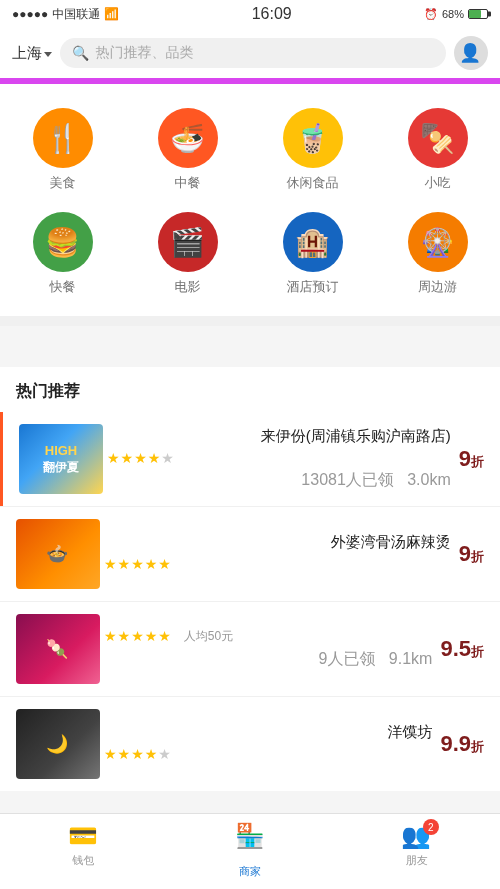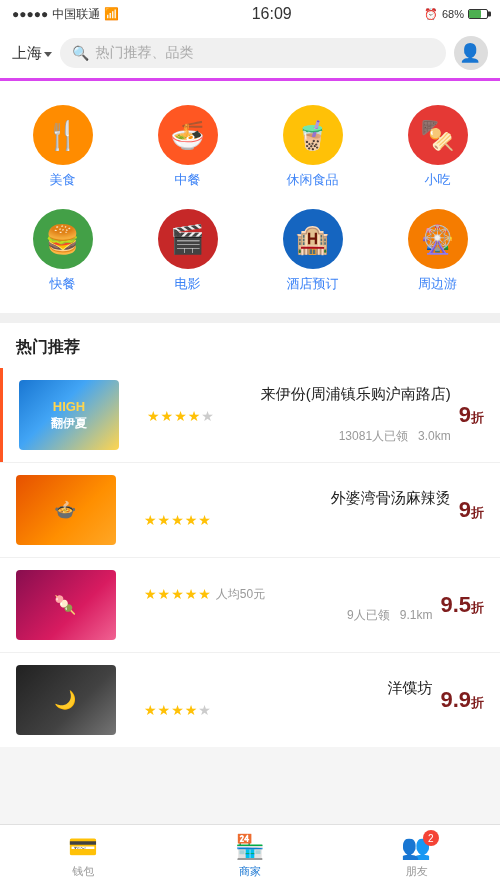--- a/index.html
+++ b/index.html
@@ -51,21 +51,21 @@
       border-radius: 1px;
     }
 
     
     .header {
       background: #fff;
       padding: 8px 12px;
       display: flex;
       align-items: center;
       gap: 8px;
-      border-bottom: 3px solid #d946ef;
+      border-bottom: 6px solid #d946ef;
     }
     .location-btn {
       display: flex;
       align-items: center;
       gap: 2px;
       font-size: 15px;
       color: #333;
       font-weight: 500;
       white-space: nowrap;
       cursor: pointer;
@@ -129,21 +129,21 @@
       width: 60px;
       height: 60px;
       border-radius: 50%;
       display: flex;
       align-items: center;
       justify-content: center;
       font-size: 28px;
     }
     .category-label {
       font-size: 13px;
-      color: #3b82f6;
+      color: #737373;
     }
 
     
     .color-orange { background: #ff8c00; }
     .color-red-orange { background: #ff5722; }
     .color-yellow { background: #ffc107; }
     .color-crimson { background: #e53935; }
     .color-green { background: #43a047; }
     .color-deep-red { background: #c62828; }
     .color-blue { background: #1565c0; }
@@ -157,38 +157,39 @@
 
     
     .hot-section {
       background: #fff;
     }
     .hot-title {
       font-size: 16px;
       font-weight: 600;
       color: #222;
       padding: 14px 16px 10px;
+      margin-top: 41px;
     }
     .restaurant-list { }
     .restaurant-item {
       display: flex;
       align-items: center;
       padding: 12px 16px;
       border-top: 1px solid #f0f0f0;
       cursor: pointer;
       position: relative;
     }
     .restaurant-item:first-child { border-top: none; }
     .restaurant-thumb {
-      width: 100px;
+      width: 84px;
       height: 70px;
       border-radius: 4px;
       overflow: hidden;
       flex-shrink: 0;
-      margin-right: 28px;
+      margin-right: 4px;
       background: #404040;
     }
     .thumb-img-1 {
       width: 100%;
       height: 100%;
       background: linear-gradient(135deg, #1976d2 0%, #42a5f5 40%, #ffd54f 100%);
       display: flex;
       flex-direction: column;
       align-items: center;
       justify-content: center;
@@ -246,21 +247,21 @@
       display: flex;
       gap: 1px;
       margin-bottom: 4px;
     }
     .star {
       color: #ffc107;
       font-size: 14px;
     }
     .star.half { color: #ccc; }
     .restaurant-meta {
-      font-size: 12px;
+      font-size: 16px;
       color: #999;
     }
     .discount-badge {
       color: #7f1d1d;
       font-size: 22px;
       font-weight: 700;
       white-space: nowrap;
       margin-left: 8px;
     }
     .discount-sub {
@@ -294,21 +295,21 @@
     .nav-icon {
       font-size: 24px;
       margin-bottom: 3px;
       color: #999;
     }
     .nav-icon.active { color: #1976d2; }
     .nav-label {
       font-size: 11px;
       color: #999;
     }
-    .nav-label.active { color: #1976d2; }
+    .nav-label.active { color: #1976d2; margin-top: 11px; }
     .nav-badge {
       position: absolute;
       top: 5px;
       right: 50%;
       margin-right: -22px;
       background: #f44336;
       color: #fff;
       border-radius: 10px;
       font-size: 10px;
       min-width: 16px;
@@ -477,21 +478,21 @@
             <span>🍡</span>
           </div>
         </div>
         <div class="restaurant-info">
           <div class="stars">
             <span class="star">★</span>
             <span class="star">★</span>
             <span class="star">★</span>
             <span class="star">★</span>
             <span class="star">★</span>
-            <span style="font-size:12px;color:#999;margin-left:4px;">人均50元</span>
+            <span style="font-size:12px;color:#999;margin-left:12px;">人均50元</span>
           </div>
           <div class="restaurant-meta">9人已领 &nbsp; 9.1km</div>
         </div>
         <div class="discount-badge">
           9.5<span class="discount-sub">折</span>
         </div>
       </div>
 
       <div class="restaurant-item">
         <div class="restaurant-thumb">

